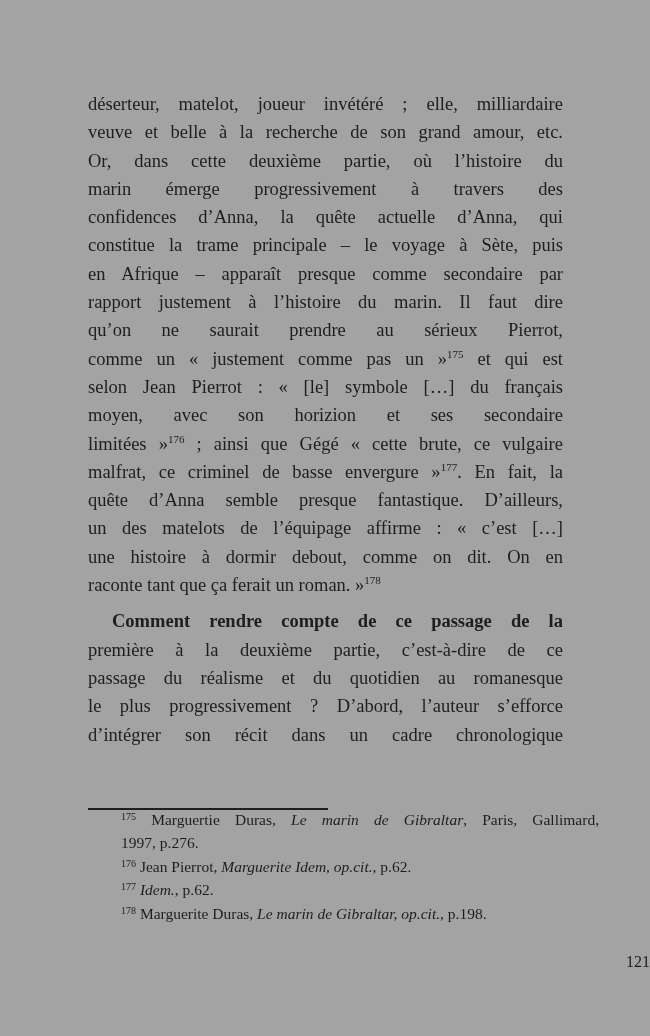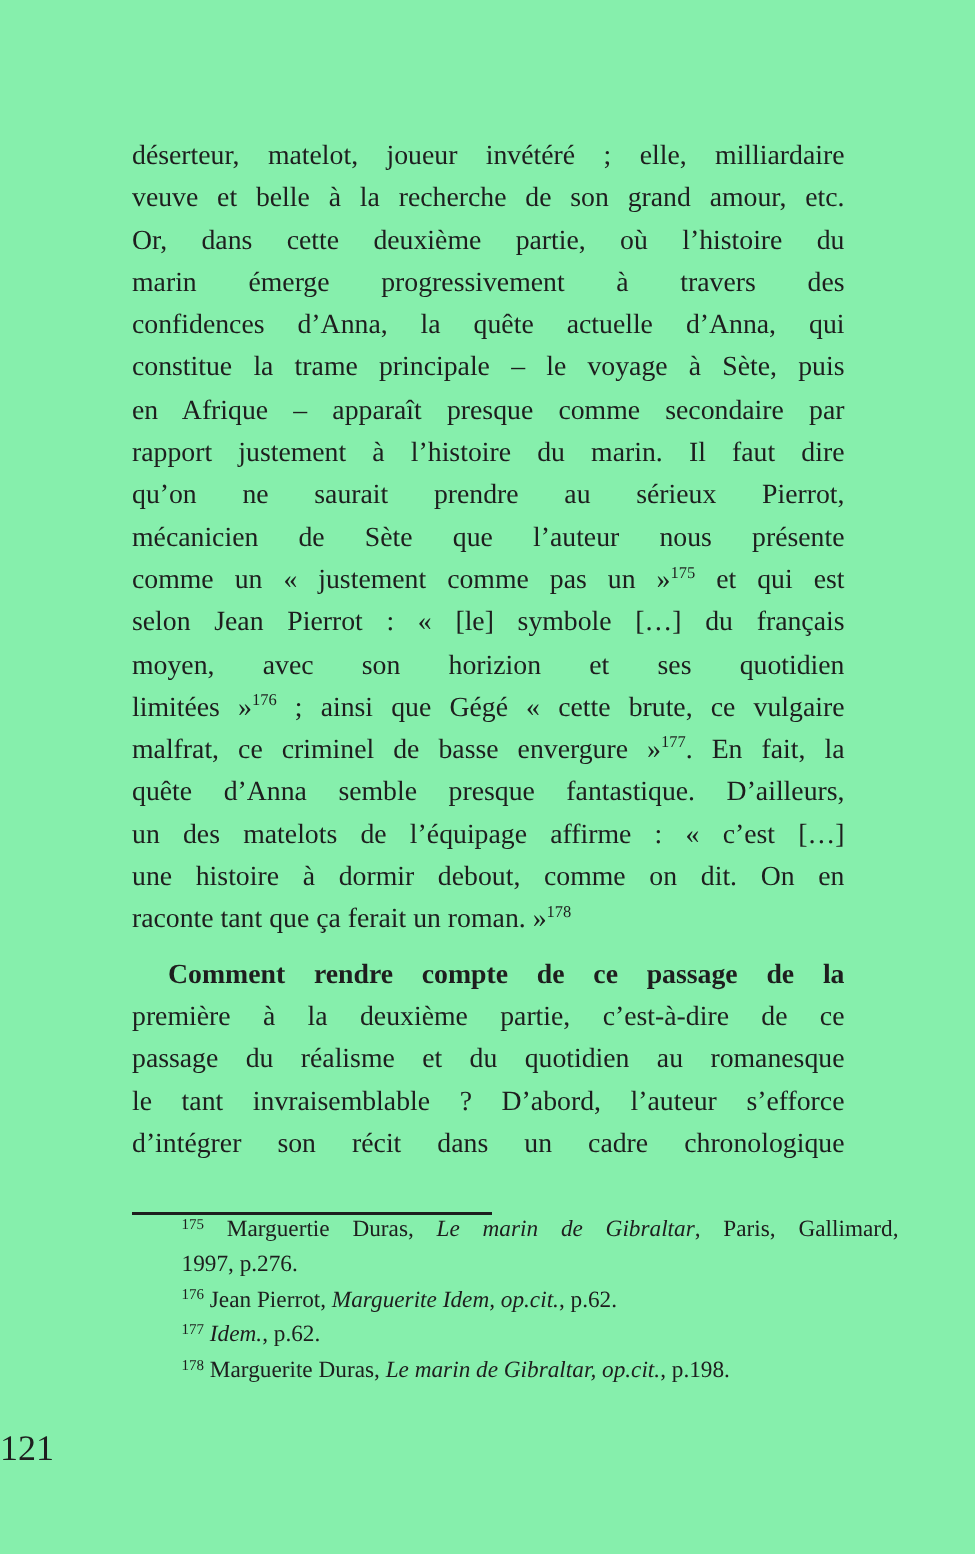--- a/index.html
+++ b/index.html
@@ -1,20 +1,20 @@
 <!DOCTYPE html>
 <html><head>
 <meta charset="utf-8">
 <style>
   html, body { margin: 0; padding: 0; }
   .page {
     position: relative;
     width: 650px;
     height: 1036px;
-    background: #86efac;
+    background: #a3a3a3;
     color: #1e1e1e;
     font-family: "Liberation Serif", "DejaVu Serif", serif;
     overflow: hidden;
   }
   .body-text {
     position: absolute;
     left: 88px;
     top: 90px;
     width: 475px;
     font-size: 18.5px;
@@ -69,55 +69,54 @@
     font-size: 10px;
     position: relative;
     top: -5px;
     line-height: 0;
   }
   .page-number {
     position: absolute;
     left: 0;
     top: 953px;
     width: 100%;
-    text-align: left;
-    font-size: 24px;
+    text-align: right;
+    font-size: 16px;
   }
 </style>
 </head>
 <body>
 
 <div class="page">
   <div class="body-text">
       <div class="para">
         <div class="line just"><span>déserteur, matelot, joueur invétéré ; elle, milliardaire</span></div>
         <div class="line just"><span>veuve et belle à la recherche de son grand amour, etc.</span></div>
         <div class="line just"><span>Or, dans cette deuxième partie, où l’histoire du</span></div>
         <div class="line just"><span>marin émerge progressivement à travers des</span></div>
         <div class="line just"><span>confidences d’Anna, la quête actuelle d’Anna, qui</span></div>
         <div class="line just"><span>constitue la trame principale – le voyage à Sète, puis</span></div>
         <div class="line just"><span>en Afrique – apparaît presque comme secondaire par</span></div>
         <div class="line just"><span>rapport justement à l’histoire du marin. Il faut dire</span></div>
         <div class="line just"><span>qu’on ne saurait prendre au sérieux Pierrot,</span></div>
-        <div class="line just"><span>mécanicien de Sète que l’auteur nous présente</span></div>
         <div class="line just"><span>comme un « justement comme pas un »</span><span class="supref">175</span><span> et qui est</span></div>
         <div class="line just"><span>selon Jean Pierrot : « [le] symbole […] du français</span></div>
-        <div class="line just"><span>moyen, avec son horizion et ses quotidien</span></div>
+        <div class="line just"><span>moyen, avec son horizion et ses secondaire</span></div>
         <div class="line just"><span>limitées »</span><span class="supref">176</span><span> ; ainsi que Gégé « cette brute, ce vulgaire</span></div>
         <div class="line just"><span>malfrat, ce criminel de basse envergure »</span><span class="supref">177</span><span>. En fait, la</span></div>
         <div class="line just"><span>quête d’Anna semble presque fantastique. D’ailleurs,</span></div>
         <div class="line just"><span>un des matelots de l’équipage affirme : « c’est […]</span></div>
         <div class="line just"><span>une histoire à dormir debout, comme on dit. On en</span></div>
         <div class="line"><span>raconte tant que ça ferait un roman. »</span><span class="supref">178</span></div>
       </div>
       <div class="para indented">
         <div class="line just first"><span>Comment rendre compte de ce passage de la</span></div>
         <div class="line just"><span>première à la deuxième partie, c’est-à-dire de ce</span></div>
         <div class="line just"><span>passage du réalisme et du quotidien au romanesque</span></div>
-        <div class="line just"><span>le tant invraisemblable ? D’abord, l’auteur s’efforce</span></div>
+        <div class="line just"><span>le plus progressivement ? D’abord, l’auteur s’efforce</span></div>
         <div class="line just"><span>d’intégrer son récit dans un cadre chronologique</span></div>
       </div>
     </div>
   <div class="fn-sep"></div>
   <div class="footnotes">
       <div class="footnote">
         <div class="fline just"><span class="fn-sup">175</span><span> Marguertie Duras, </span><span class="ital">Le marin de Gibraltar</span><span>, Paris, Gallimard,</span></div>
         <div class="fline"><span>1997, p.276.</span></div>
       </div>
       <div class="footnote">

